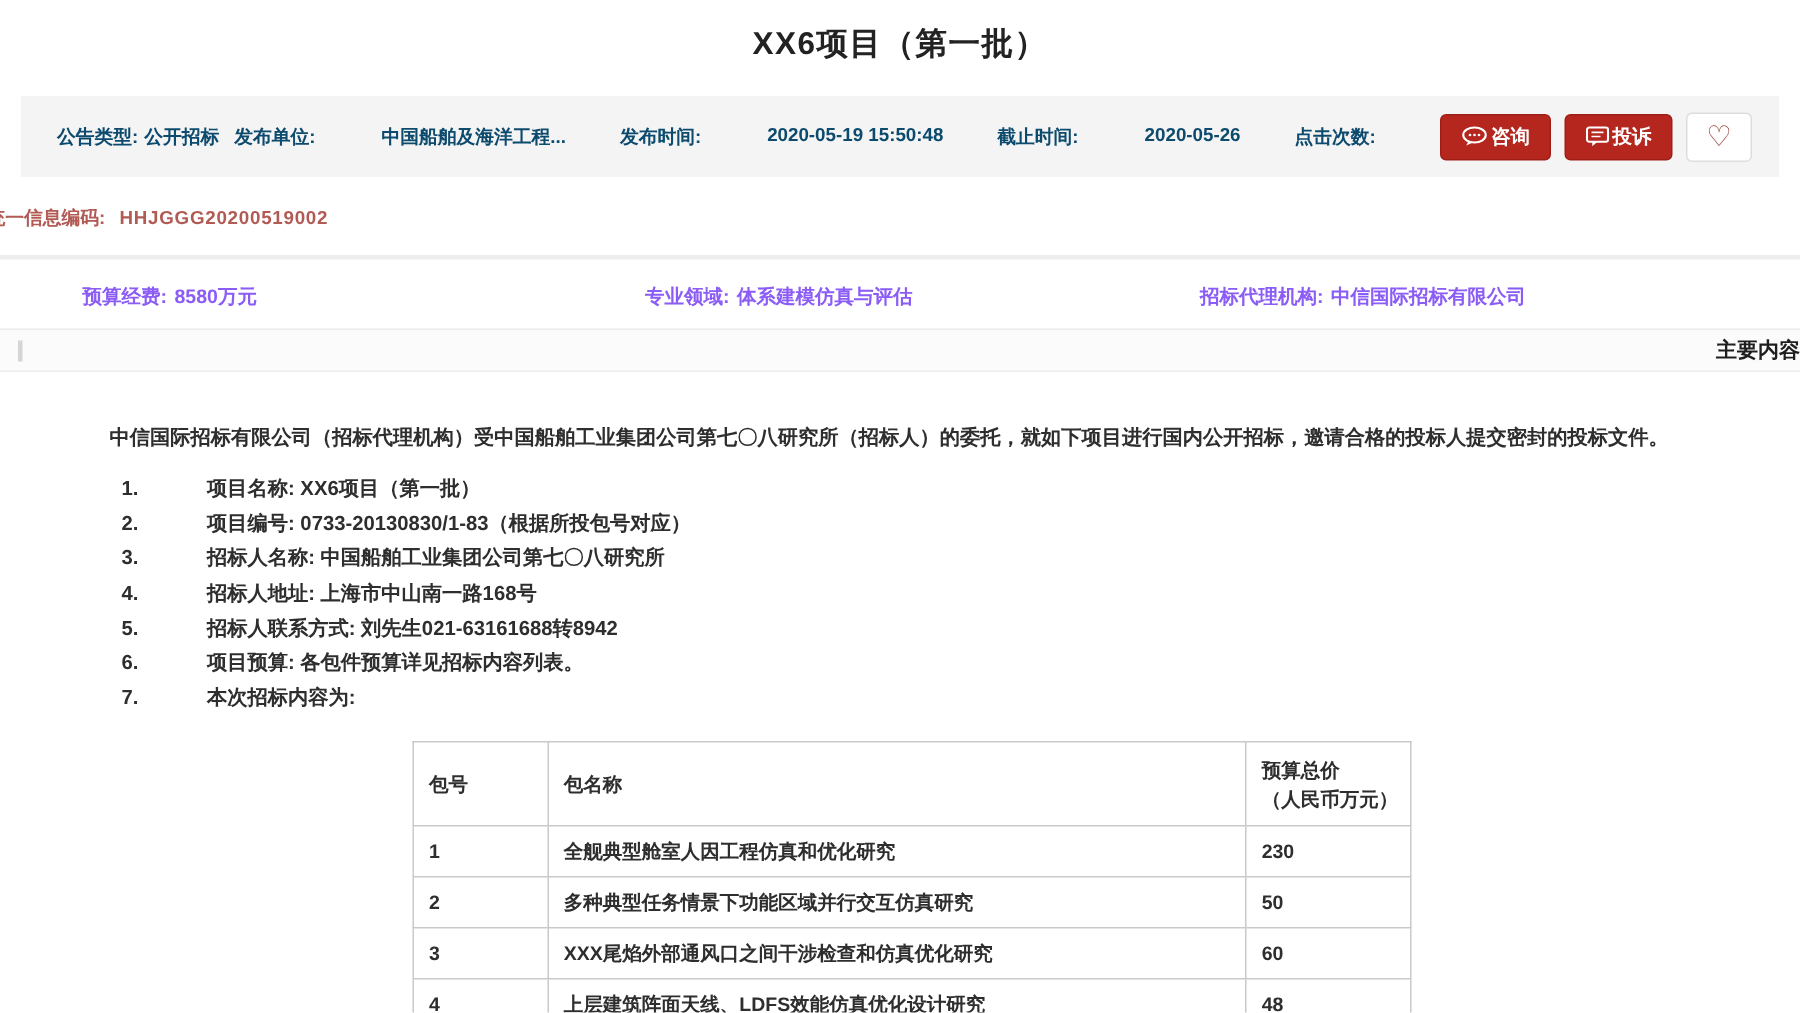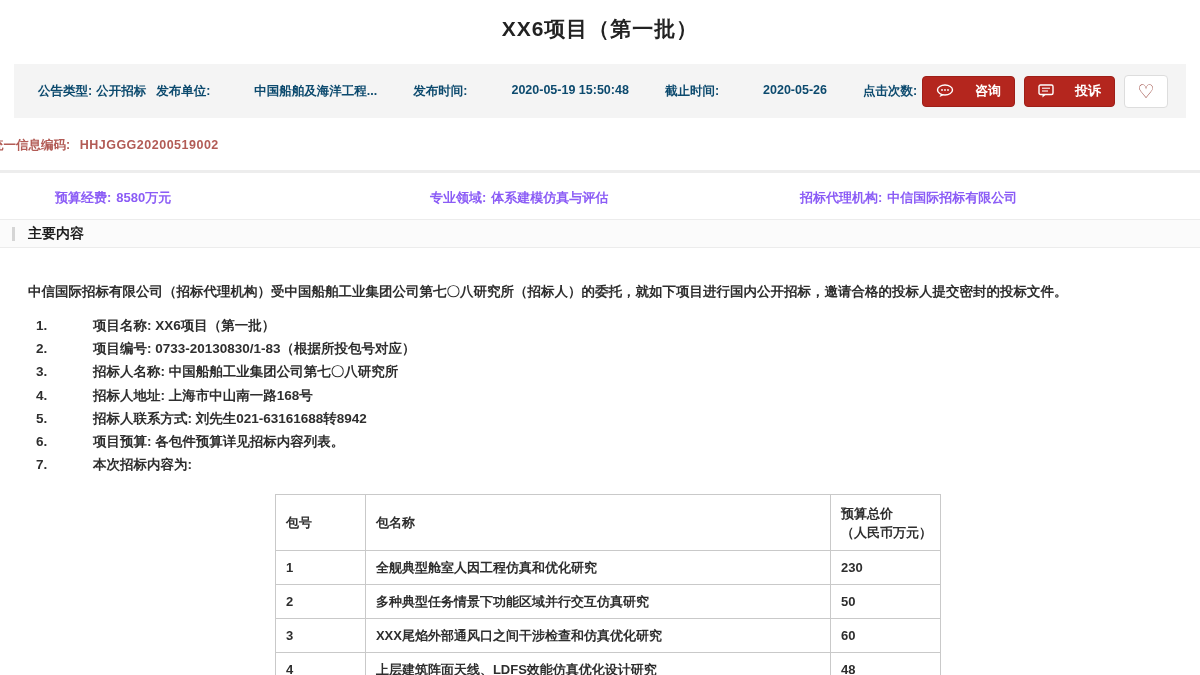--- a/index.html
+++ b/index.html
@@ -13,21 +13,21 @@
   .meta-bar { position: absolute; top: 64px; left: 14px; right: 14px; height: 54px;
               background: #f4f4f4; display: flex; align-items: center; }
   .meta-fields { display: flex; align-items: center; padding-left: 24px;
                  font-size: 12.5px; font-weight: bold; color: #0c4a6e; white-space: nowrap; }
   .mf { display: inline-flex; }
   .mf .ml { margin-right: 4px; }
   .mf + .mf { margin-left: 10px; gap: 40px; }
   .mf.gap { margin-left: 36px; }
   .meta-actions { position: absolute; right: 18px; top: 0; height: 54px;
                   display: flex; align-items: center; gap: 9px; }
-  .btn { display: inline-flex; align-items: center; gap: 21px; height: 31px; padding: 0 13px;
+  .btn { display: inline-flex; align-items: center; gap: 2px; height: 31px; padding: 0 13px;
          background: #b4261e; color: #fff; border: 1px solid #9e1f18; border-radius: 4px;
          font-size: 13px; font-weight: bold; cursor: pointer; font-family: inherit; }
   .btn .icon { display: inline-flex; align-items: center; }
   .btn-fav { display: inline-flex; align-items: center; justify-content: center;
              width: 44px; height: 33px; background: #fff; border: 1px solid #ddd;
              border-radius: 4px; cursor: pointer; }
   .heart { color: #9c4a42; font-size: 19px; line-height: 1; }
 
   .info-code { position: absolute; top: 137px; left: -9px; font-size: 12.5px; font-weight: bold;
                color: #b25b55; white-space: nowrap; }
@@ -37,25 +37,25 @@
 
   .summary-row { position: absolute; top: 189px; left: 0; width: 1200px; height: 20px;
                  font-size: 13px; font-weight: bold; color: #8b5cf6; }
   .summary-row .s1 { position: absolute; left: 55px; }
   .summary-row .s2 { position: absolute; left: 430px; }
   .summary-row .s3 { position: absolute; left: 800px; }
   .sum-label { margin-right: 5px; }
 
   .section-header { position: absolute; top: 219px; left: 0; width: 1200px; height: 29px;
                     background: #fbfbfb; border-top: 1px solid #ececec; border-bottom: 1px solid #ececec;
-                    display: flex; align-items: center; }
+                    display: flex; align-items: center; justify-content: space-between; }
   .accent-bar { width: 3px; height: 14px; background: #d5d5d5; margin-left: 12px; }
   .section-title { margin-left: 13px; font-size: 14px; font-weight: bold; color: #1e1e1e; }
 
-  .content { position: absolute; top: 270px; left: 0; width: 1200px; }
+  .content { position: absolute; top: 270px; left: 0; width: 1200px; padding-left: 45px; }
   .intro { padding: 8px 28px 0 28px; font-size: 13.5px; font-weight: bold; color: #2e2e2e;
            line-height: 27px; text-align: justify; }
   .items { list-style: none; margin-top: 9px; }
   .items li { display: flex; line-height: 23.2px; font-size: 13.5px; font-weight: bold; color: #2e2e2e; }
   .items .num { width: 50px; padding-left: 36px; flex: 0 0 auto; }
   .items .txt { flex: 1; margin-left: 43px; }
 
   .pkg-table { position: absolute; top: 494px; left: 275px; width: 666px;
                border-collapse: collapse; font-size: 13px; color: #2e2e2e; }
   .pkg-table th, .pkg-table td { border: 1px solid #c9c9c9; text-align: left;

